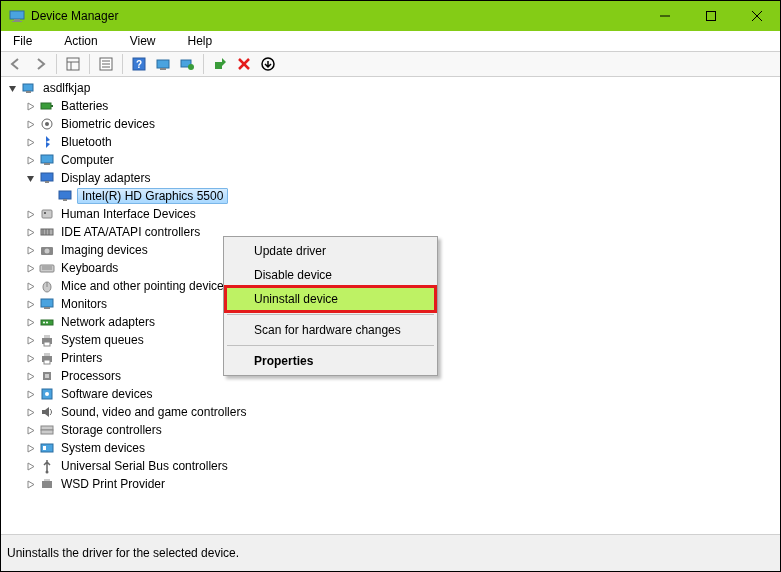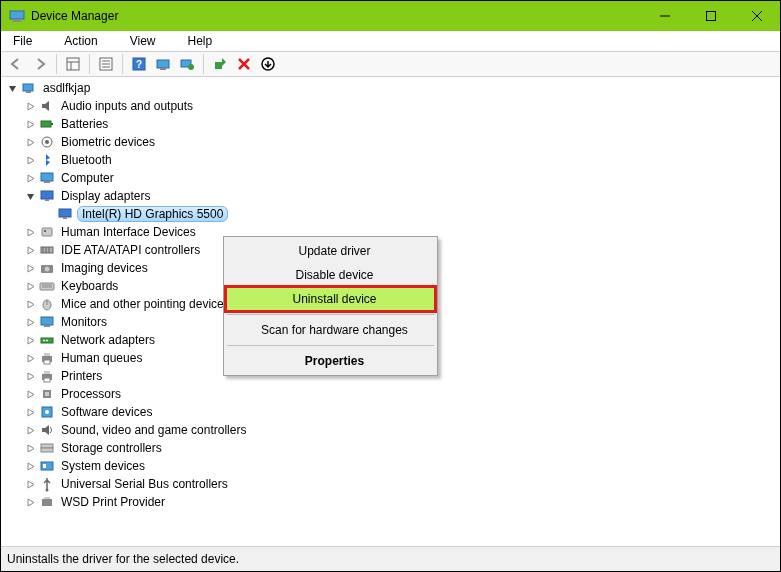--- a/index.html
+++ b/index.html
@@ -54,21 +54,21 @@
   }
   .tbsep { width:1px; height:20px; background:#d0d0d0; margin:0 3px; }
   .content {
     flex: 1;
     overflow: auto;
     position: relative;
     padding: 2px 0;
     border-bottom: 1px solid #d0d0d0;
   }
   .statusbar {
-    height: 24px;
+    height: 36px;
     display: flex;
     align-items: center;
     padding: 0 6px;
     background: #f0f0f0;
   }
   .tree-row {
     display: flex;
     align-items: center;
     height: 18px;
     white-space: nowrap;
@@ -80,31 +80,30 @@
     display: inline-flex; align-items: center; justify-content: center;
     font-size: 9px; color: #666;
     cursor: pointer;
   }
   .tree-row .devicon { width:16px; height:16px; margin: 0 4px 0 2px; flex-shrink:0; }
   .tree-row .label { padding: 0 2px; }
   .tree-row.selected .label {
     background: linear-gradient(#d6ecff,#a8d8ff);
     border: 1px solid #7ab6e8;
     padding: 0 4px;
-    border-radius: 6px;
+    border-radius: 1px;
   }
   .ctx {
     position: absolute;
     background: #f0f0f0;
     border: 1px solid #a0a0a0;
     box-shadow: 3px 3px 3px rgba(0,0,0,0.25);
     padding: 2px;
     font-size: 12px;
     width: 215px;
-    text-align: center;
   }
   .ctx .citem {
     padding: 5px 20px 5px 28px;
     position: relative;
   }
   .ctx .citem.hl { background: #bef264; outline: 3px solid #e41b1b; outline-offset:-1px; }
   .ctx .csep { height:1px; background:#c0c0c0; margin: 3px 1px; }
   .ctx .citem.bold { font-weight: bold; }
   svg { display: block; }
 </style>
@@ -231,34 +230,20 @@
     </div>
     <div class="tree-row">
       <span class="indent" style="width: 22px;"></span>
       <span class="expander">
         <svg width="9" height="9">
           <path d="M2 1 L8 4.5 L2 8 Z" fill="none" stroke="#888"></path>
         </svg>
       </span>
       <span class="devicon">
         <svg width="16" height="16">
-          <path d="M3 6h3l4-3v10l-4-3H3z" fill="#666"></path>
-        </svg>
-      </span>
-      <span class="label">Audio inputs and outputs</span>
-    </div>
-    <div class="tree-row">
-      <span class="indent" style="width: 22px;"></span>
-      <span class="expander">
-        <svg width="9" height="9">
-          <path d="M2 1 L8 4.5 L2 8 Z" fill="none" stroke="#888"></path>
-        </svg>
-      </span>
-      <span class="devicon">
-        <svg width="16" height="16">
           <rect x="2" y="5" width="10" height="6" fill="#3a9c3a" stroke="#2a6c2a"></rect>
           <rect x="12" y="7" width="2" height="2" fill="#2a6c2a"></rect>
         </svg>
       </span>
       <span class="label">Batteries</span>
     </div>
     <div class="tree-row">
       <span class="indent" style="width: 22px;"></span>
       <span class="expander">
         <svg width="9" height="9">
@@ -444,21 +429,21 @@
           <path d="M2 1 L8 4.5 L2 8 Z" fill="none" stroke="#888"></path>
         </svg>
       </span>
       <span class="devicon">
         <svg width="16" height="16">
           <rect x="3" y="6" width="10" height="6" fill="#888"></rect>
           <rect x="5" y="3" width="6" height="3" fill="#ccc"></rect>
           <rect x="5" y="10" width="6" height="4" fill="#fff" stroke="#888"></rect>
         </svg>
       </span>
-      <span class="label">Human queues</span>
+      <span class="label">System queues</span>
     </div>
     <div class="tree-row">
       <span class="indent" style="width: 22px;"></span>
       <span class="expander">
         <svg width="9" height="9">
           <path d="M2 1 L8 4.5 L2 8 Z" fill="none" stroke="#888"></path>
         </svg>
       </span>
       <span class="devicon">
         <svg width="16" height="16">

